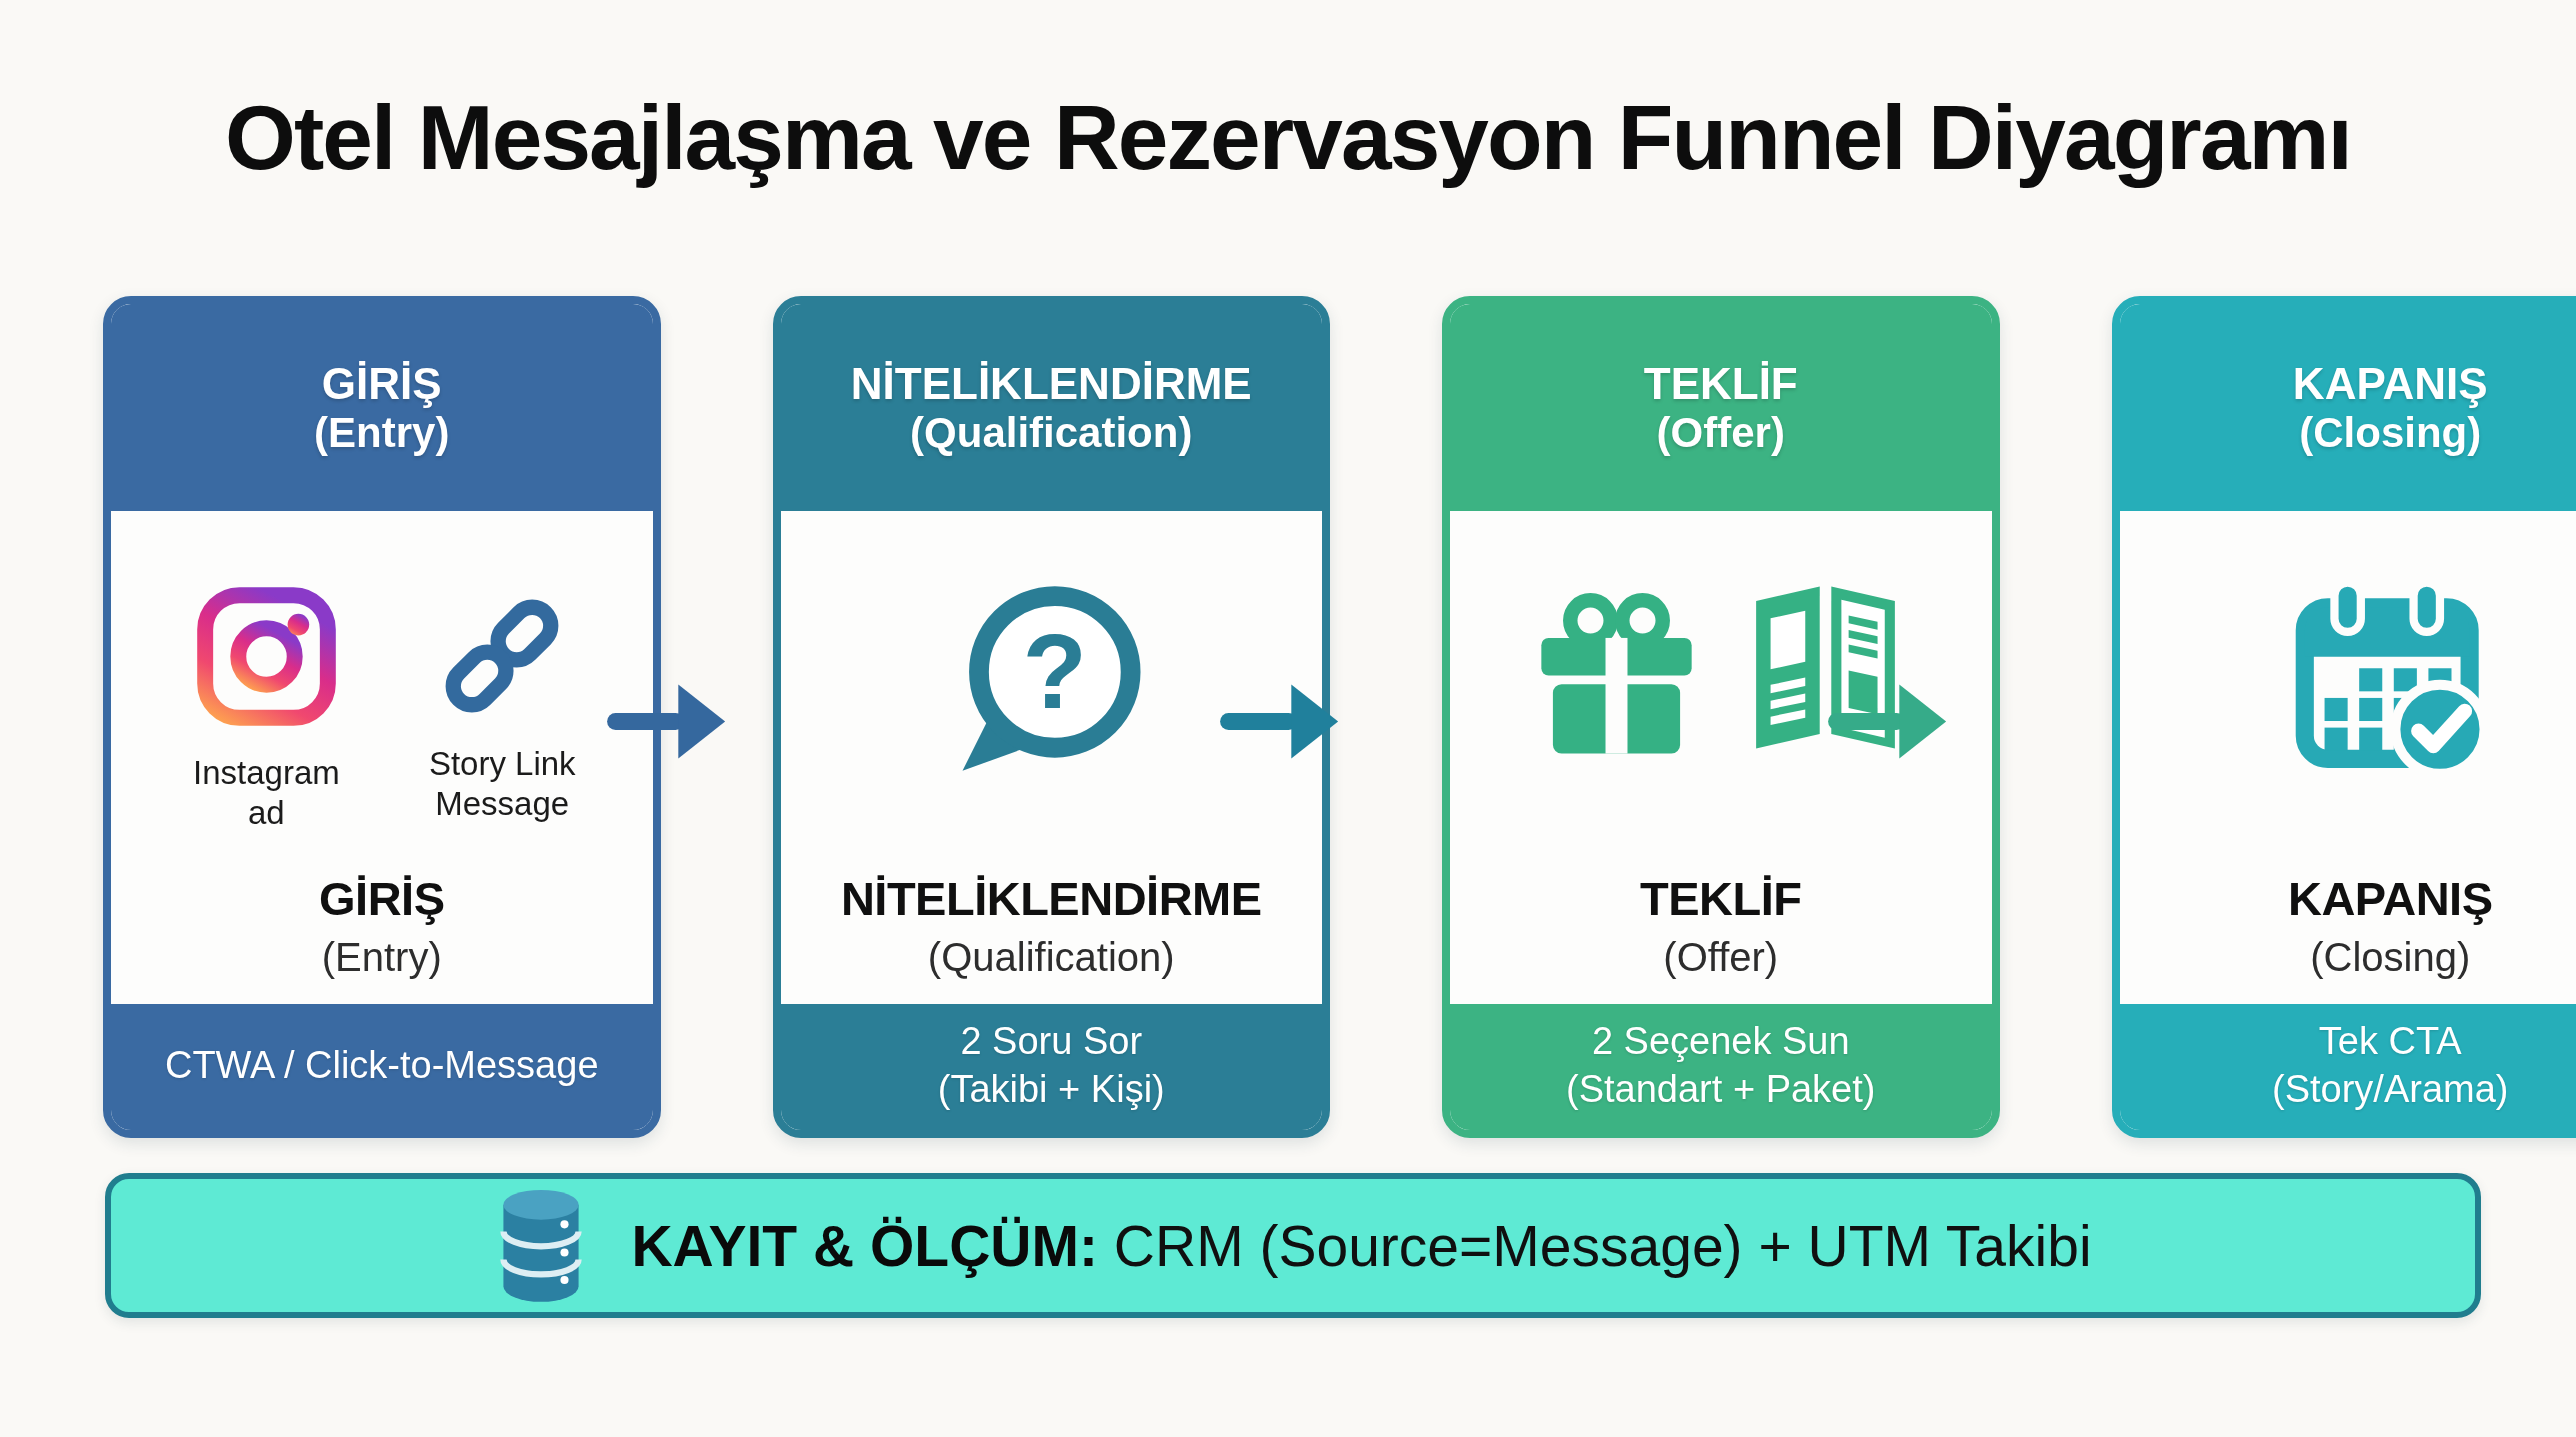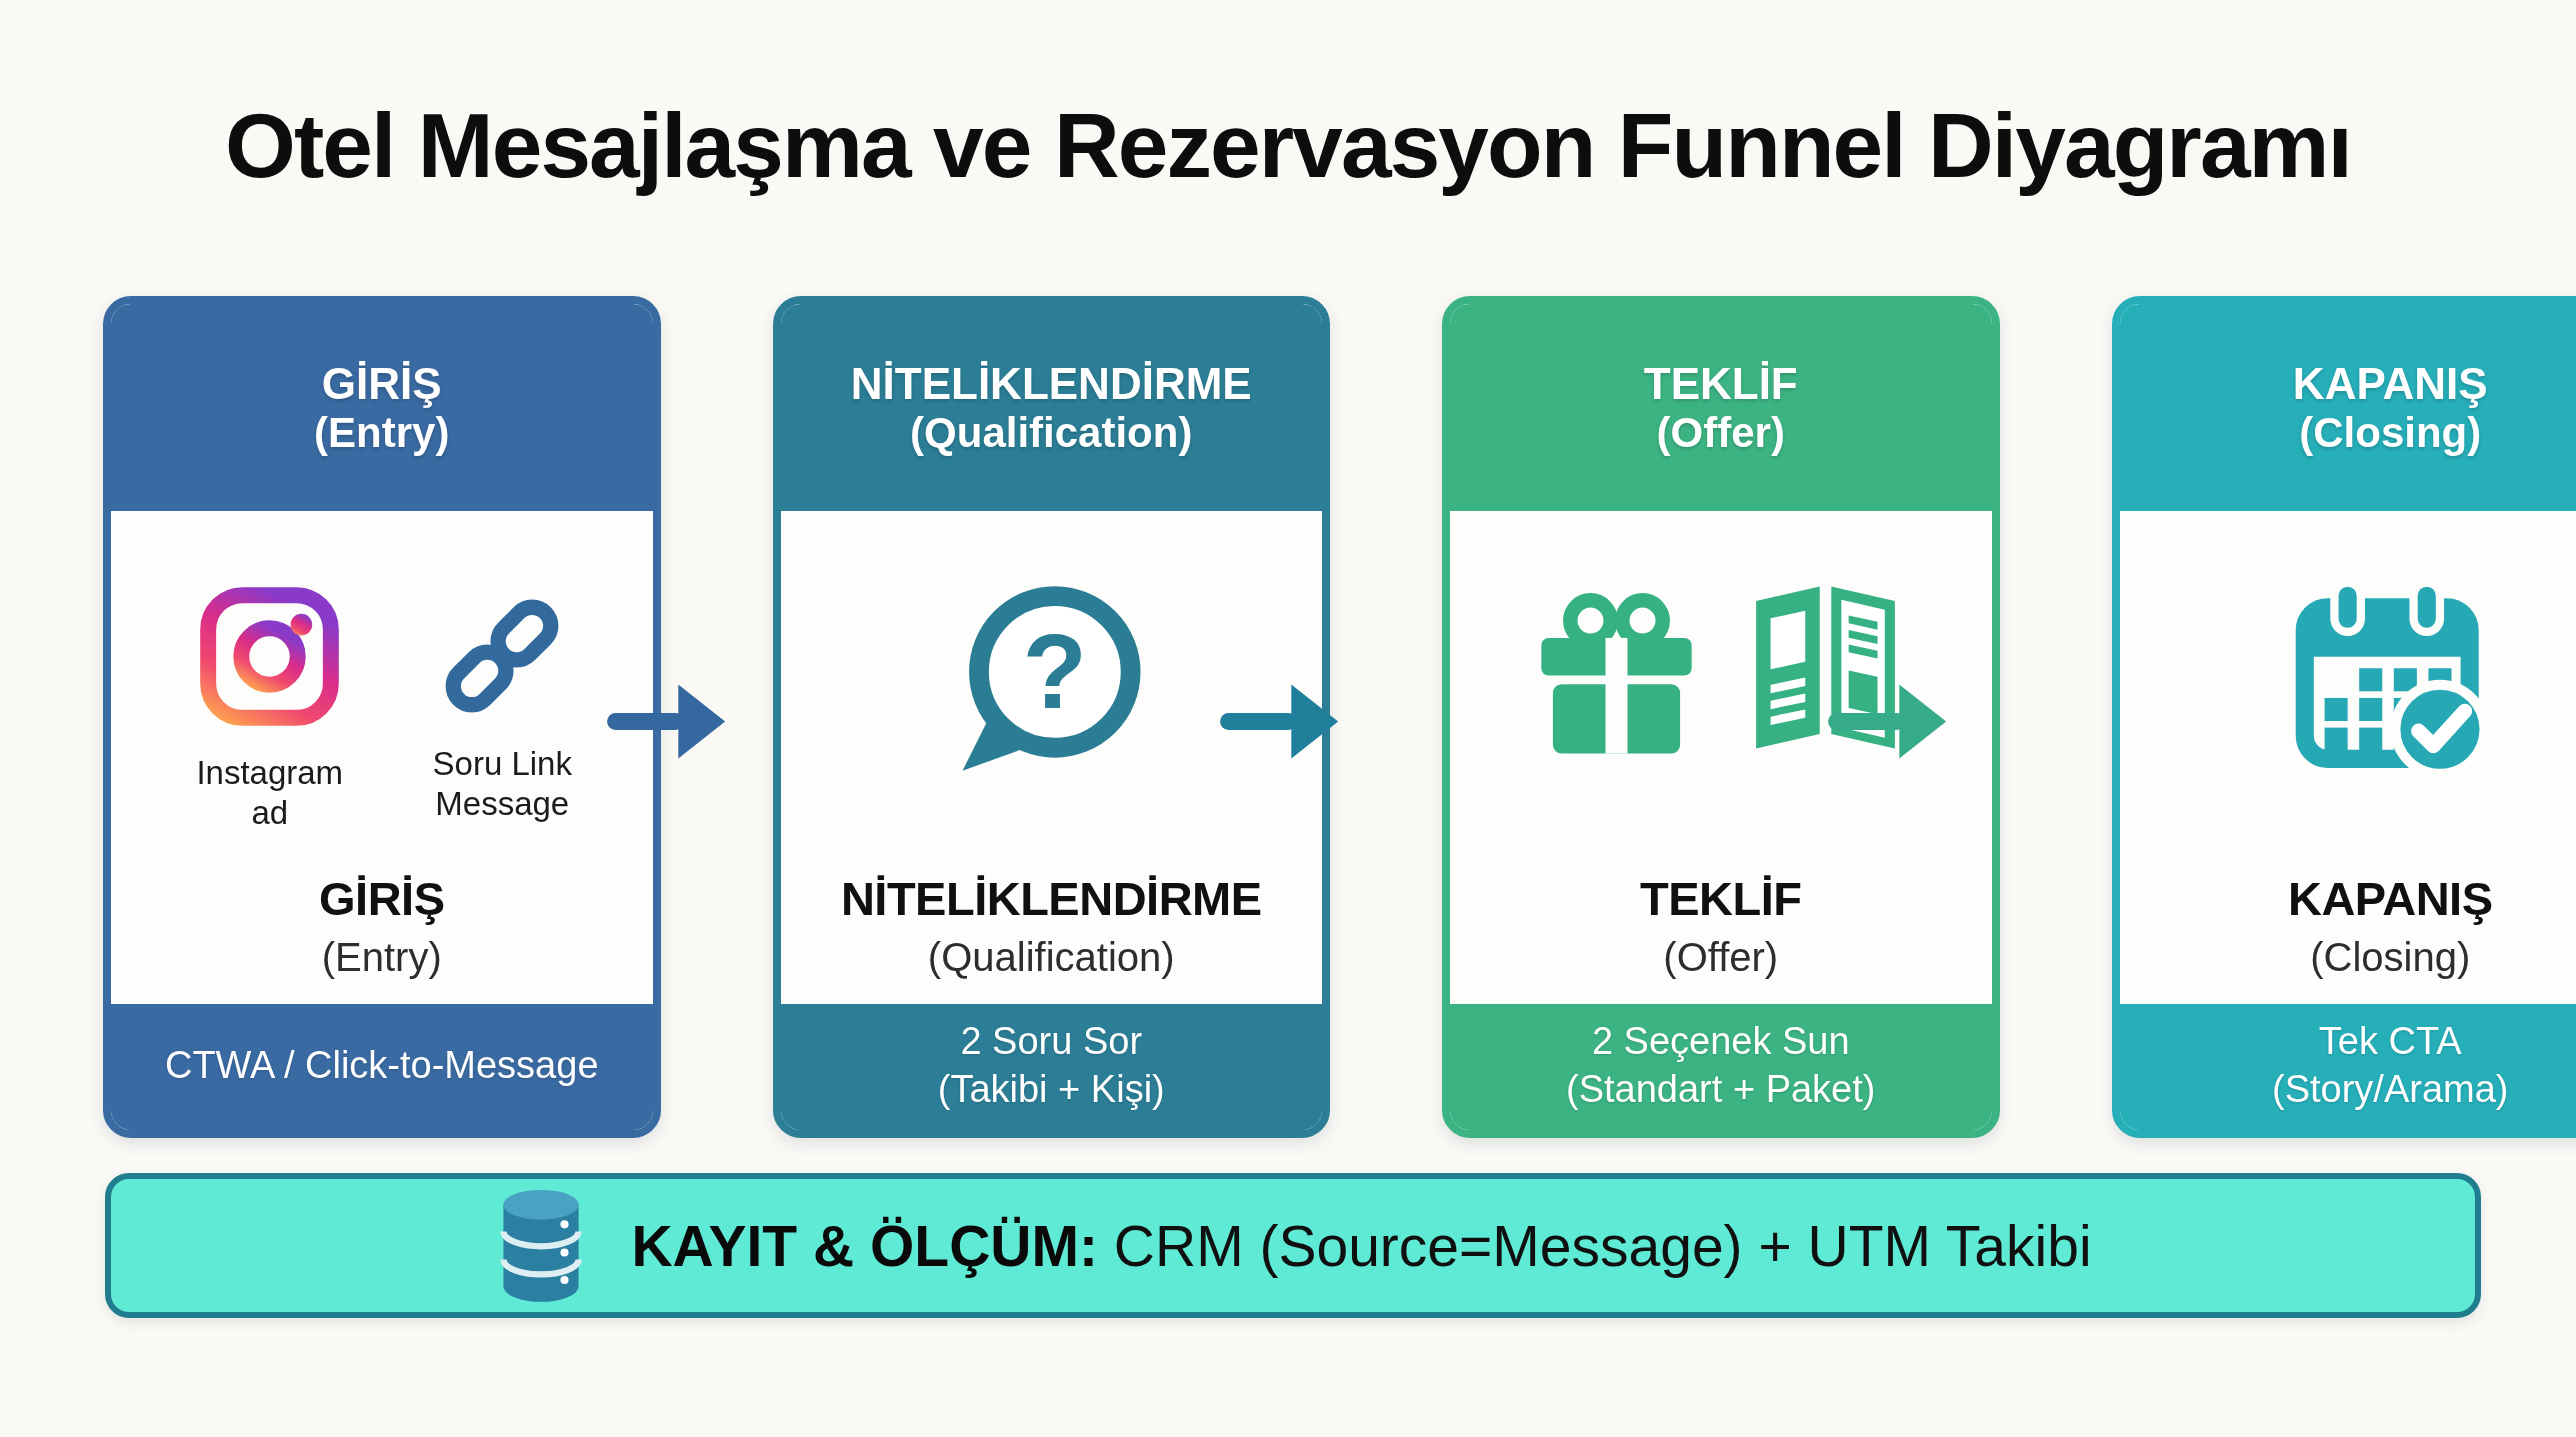--- a/index.html
+++ b/index.html
@@ -2,21 +2,21 @@
 <html style="font-size:15px"><head>
 <meta charset="utf-8">
 <style>
   html,body{margin:0;padding:0;}
   body{
     width:2576px;height:1438px;position:relative;overflow:hidden;
     font-family:"Liberation Sans","DejaVu Sans",sans-serif;
     background:#faf9f6;
   }
   .title{
-    position:absolute;top:86px;left:0;right:0;margin:8px;
+    position:absolute;top:86px;left:0;right:0;margin:0;
     text-align:center;font-size:91px;font-weight:700;letter-spacing:-1.9px;
     color:#0d0d0d;
   }
   .cards{
     position:absolute;left:103px;top:296px;width:2566px;height:842px;
     display:flex;gap:112px;
   }
   .card{
     flex:1;display:flex;flex-direction:column;
     background:#fdfdfc;border:8.4px solid var(--accent);border-radius:28px;
@@ -97,21 +97,21 @@
           </svg>
           <figcaption><span>Instagram</span><br><span>ad</span></figcaption>
         </figure>
         <figure>
           <svg width="140" height="140" viewBox="0 0 64 64" style="margin-top:7.5px;">
             <g transform="rotate(45 32 32)" fill="none" stroke="#336a9e" stroke-width="7">
               <rect x="23.5" y="4" width="17" height="27" rx="8.5"></rect>
               <rect x="23.5" y="33" width="17" height="27" rx="8.5"></rect>
             </g>
           </svg>
-          <figcaption><span>Soru Link</span><br><span>Message</span></figcaption>
+          <figcaption><span>Story Link</span><br><span>Message</span></figcaption>
         </figure>
       </div>
       <div class="body-label">
         <div class="b1">GİRİŞ</div>
         <div class="b2">(Entry)</div>
       </div>
     </div>
     <footer class="card-footer">
       <div>CTWA / Click-to-Message</div>
       <div></div>

